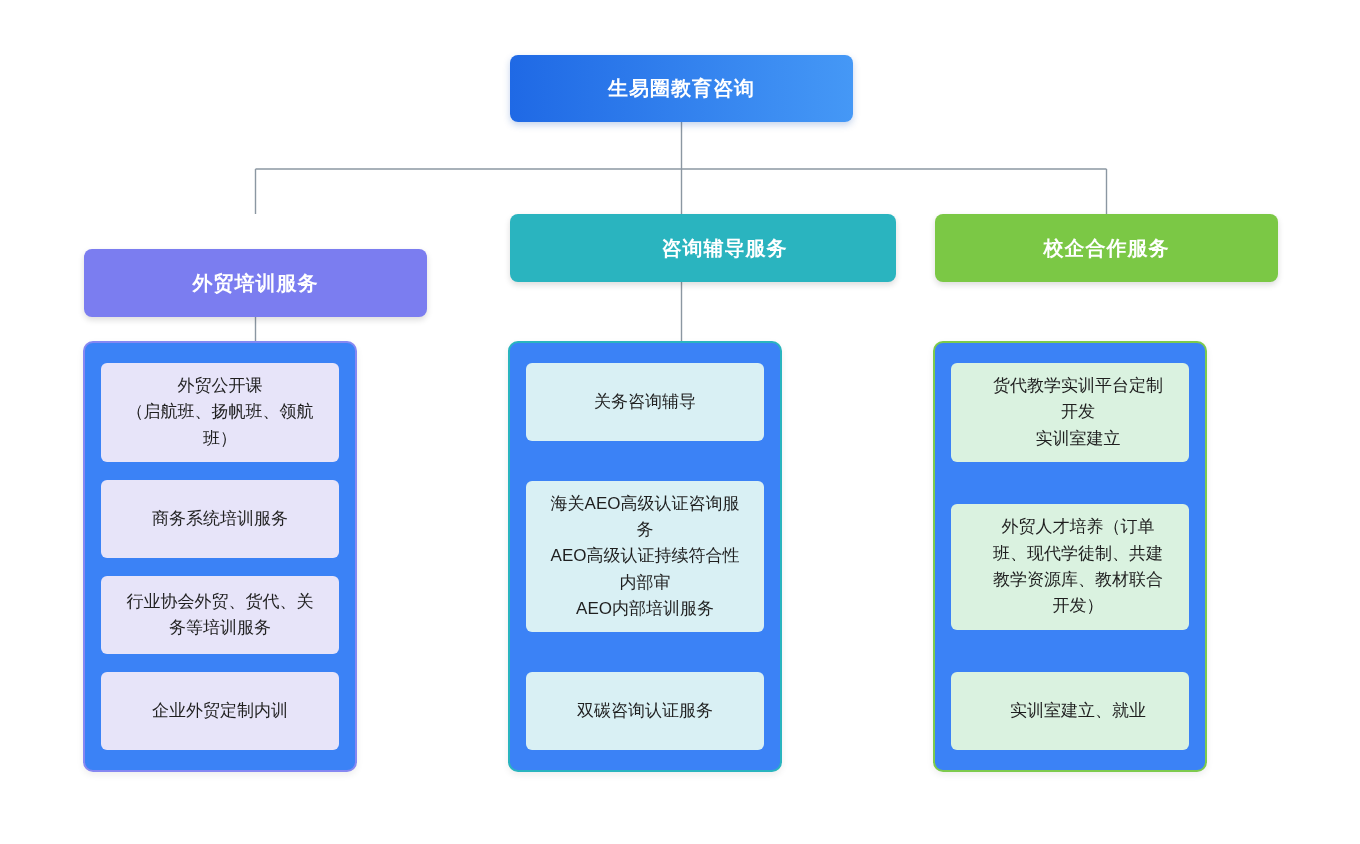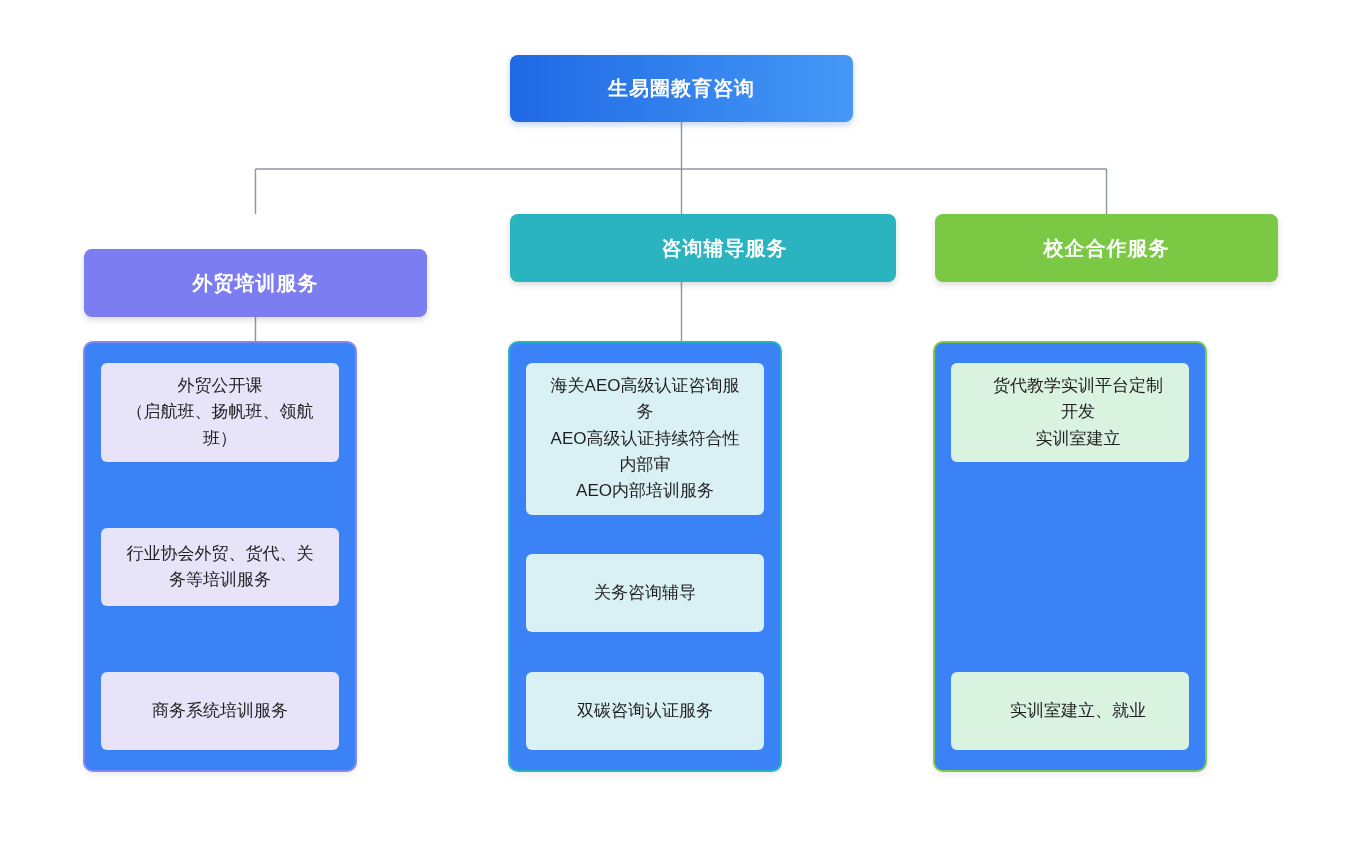--- a/index.html
+++ b/index.html
@@ -110,31 +110,33 @@
   <div class="branch-header b2">
     <span>咨询辅导服务</span>
   </div>
   <div class="branch-header b3">
     <span>校企合作服务</span>
   </div>
 
   <div class="branch-group b1">
     <div class="branch-item">外贸公开课
 （启航班、扬帆班、领航班）</div>
+    <div class="branch-item">商务系统培训服务</div>
     <div class="branch-item">行业协会外贸、货代、关务等培训服务</div>
-    <div class="branch-item">商务系统培训服务</div>
+    <div class="branch-item">企业外贸定制内训</div>
   </div>
 
   <div class="branch-group b2">
+    <div class="branch-item">关务咨询辅导</div>
     <div class="branch-item">海关AEO高级认证咨询服务
 AEO高级认证持续符合性内部审
 AEO内部培训服务</div>
-    <div class="branch-item">关务咨询辅导</div>
     <div class="branch-item">双碳咨询认证服务</div>
   </div>
 
   <div class="branch-group b3">
     <div class="branch-item">货代教学实训平台定制开发
 实训室建立</div>
+    <div class="branch-item">外贸人才培养（订单班、现代学徒制、共建教学资源库、教材联合开发）</div>
     <div class="branch-item">实训室建立、就业</div>
   </div>
 
 </div>
 
 </body></html>

